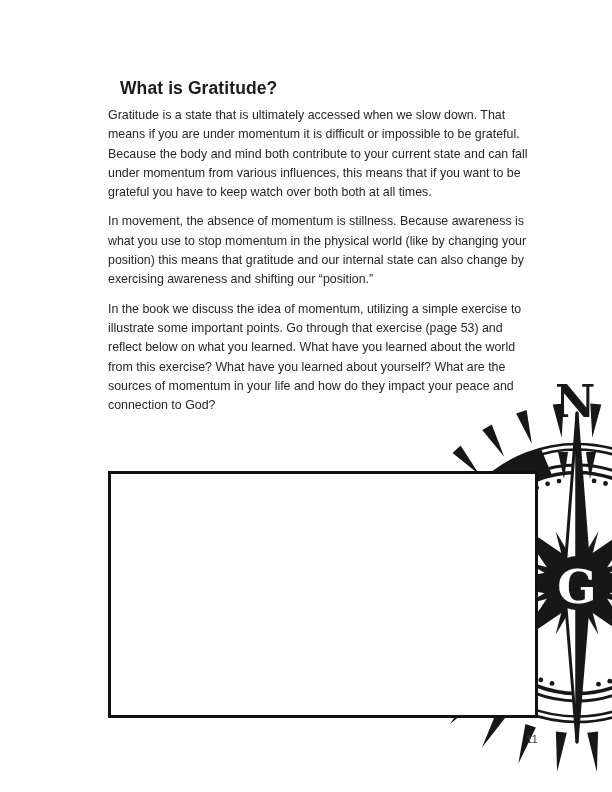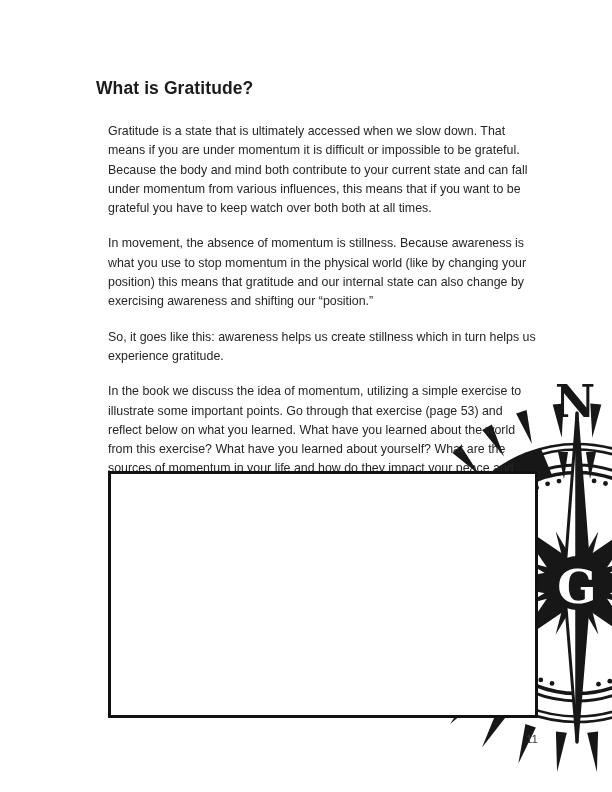--- a/index.html
+++ b/index.html
@@ -5,36 +5,36 @@
   html, body { margin: 0; padding: 0; }
   body {
     width: 612px; height: 792px;
     background: #ffffff;
     overflow: hidden;
     position: relative;
     font-family: "Liberation Sans", sans-serif;
   }
   .page-title {
     position: absolute;
-    left: 96px; top: 66px;
+    left: 120px; top: 66px;
     width: 440px;
     font-size: 17.5px;
     font-weight: bold;
     color: #1b1b1b;
     letter-spacing: 0.1px;
     z-index: 2;
   }
   .content {
     position: absolute;
     left: 108px; top: 106px;
     width: 438px;
     z-index: 2;
   }
   .content p {
-    margin: 16px 0 10px 0;
+    margin: 0 0 10px 0;
     font-size: 12.4px;
     line-height: 19.3px;
     color: #262626;
     white-space: pre-line;
   }
   .compass-svg {
     position: absolute;
     left: 377px; top: 383px;
     width: 400px; height: 400px;
     z-index: 1;
@@ -66,22 +66,20 @@
 <div class="content">
   <p>Gratitude is a state that is ultimately accessed when we slow down. That
 means if you are under momentum it is difficult or impossible to be grateful.
 Because the body and mind both contribute to your current state and can fall
 under momentum from various influences, this means that if you want to be
 grateful you have to keep watch over both both at all times.</p>
   <p>In movement, the absence of momentum is stillness. Because awareness is
 what you use to stop momentum in the physical world (like by changing your
 position) this means that gratitude and our internal state can also change by
 exercising awareness and shifting our “position.”</p>
-  <p>So, it goes like this: awareness helps us create stillness which in turn helps us
-experience gratitude.</p>
   <p>In the book we discuss the idea of momentum, utilizing a simple exercise to
 illustrate some important points. Go through that exercise (page 53) and
 reflect below on what you learned. What have you learned about the world
 from this exercise? What have you learned about yourself? What are the
 sources of momentum in your life and how do they impact your peace and
 connection to God?</p>
 </div>
 
 <svg class="compass-svg" viewBox="-200 -200 400 400" xmlns="http://www.w3.org/2000/svg" aria-hidden="true">
   <g id="compass-shapes">

